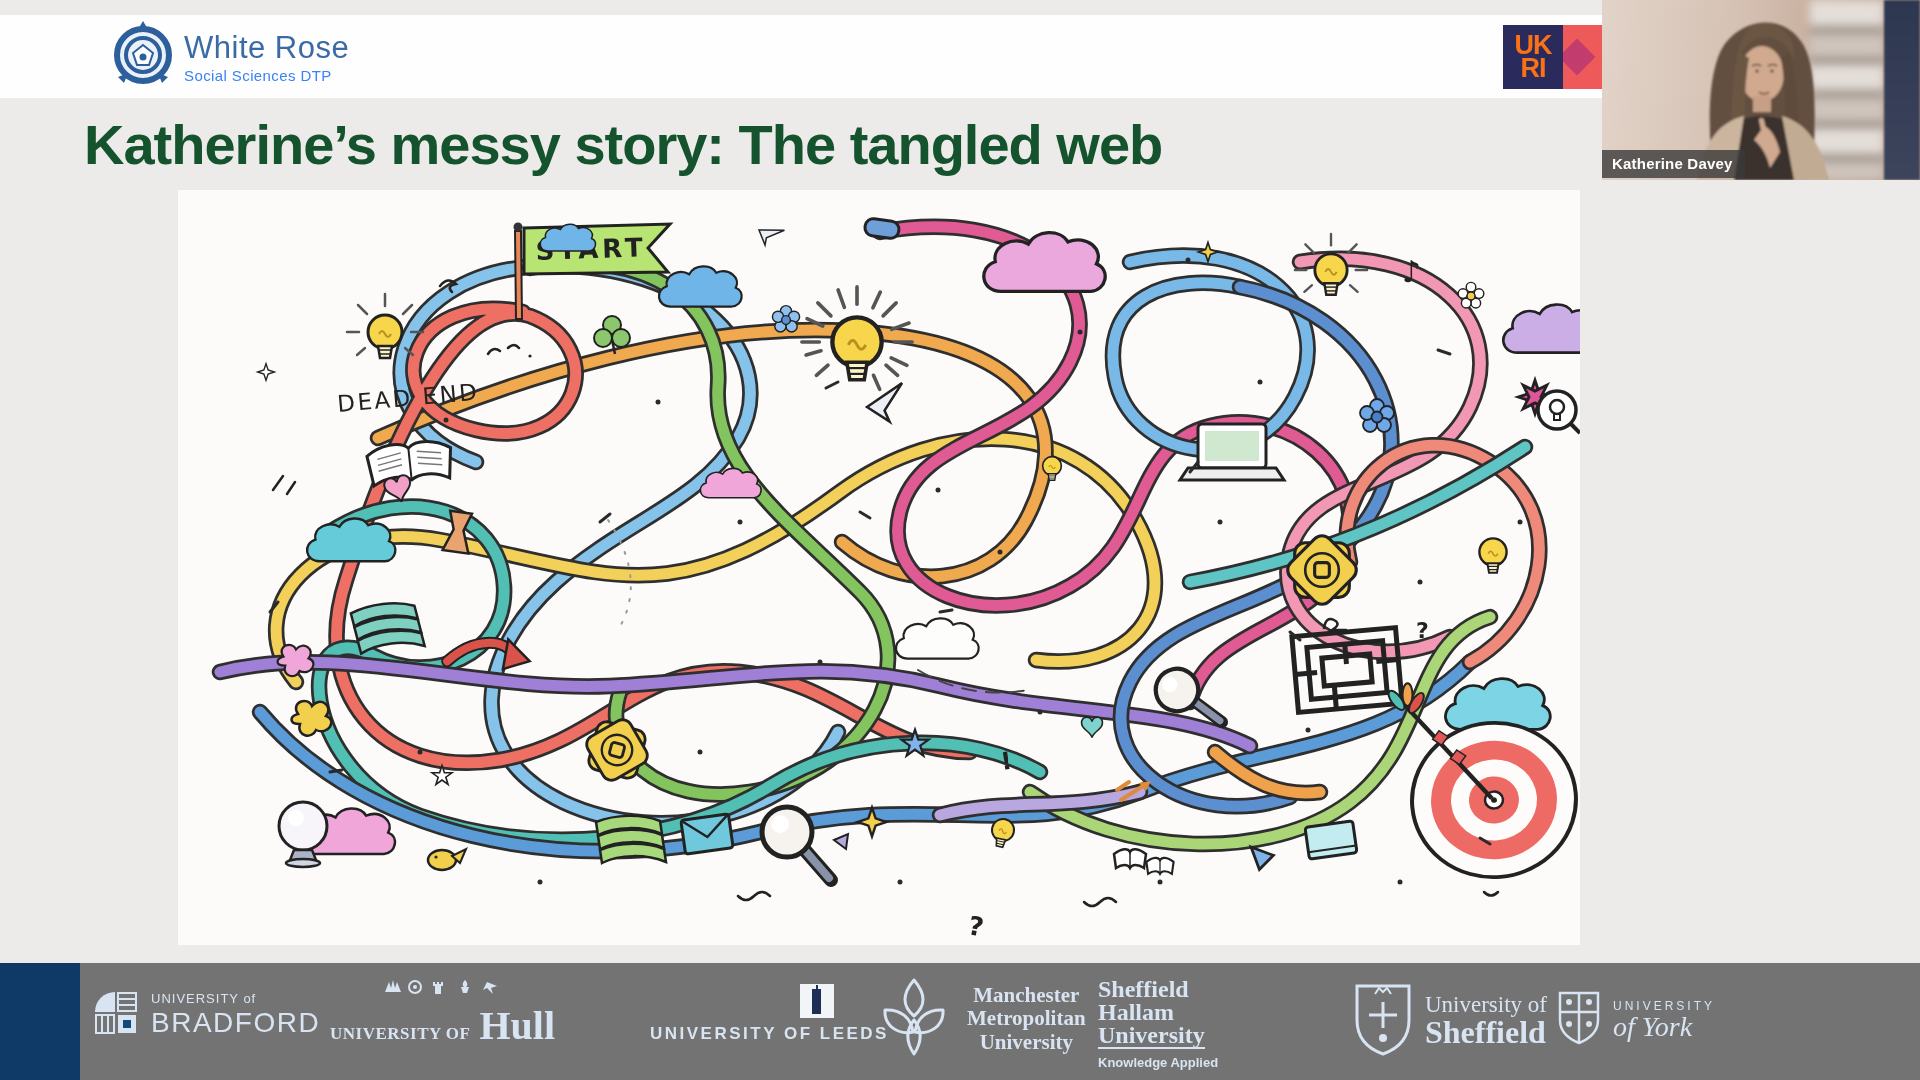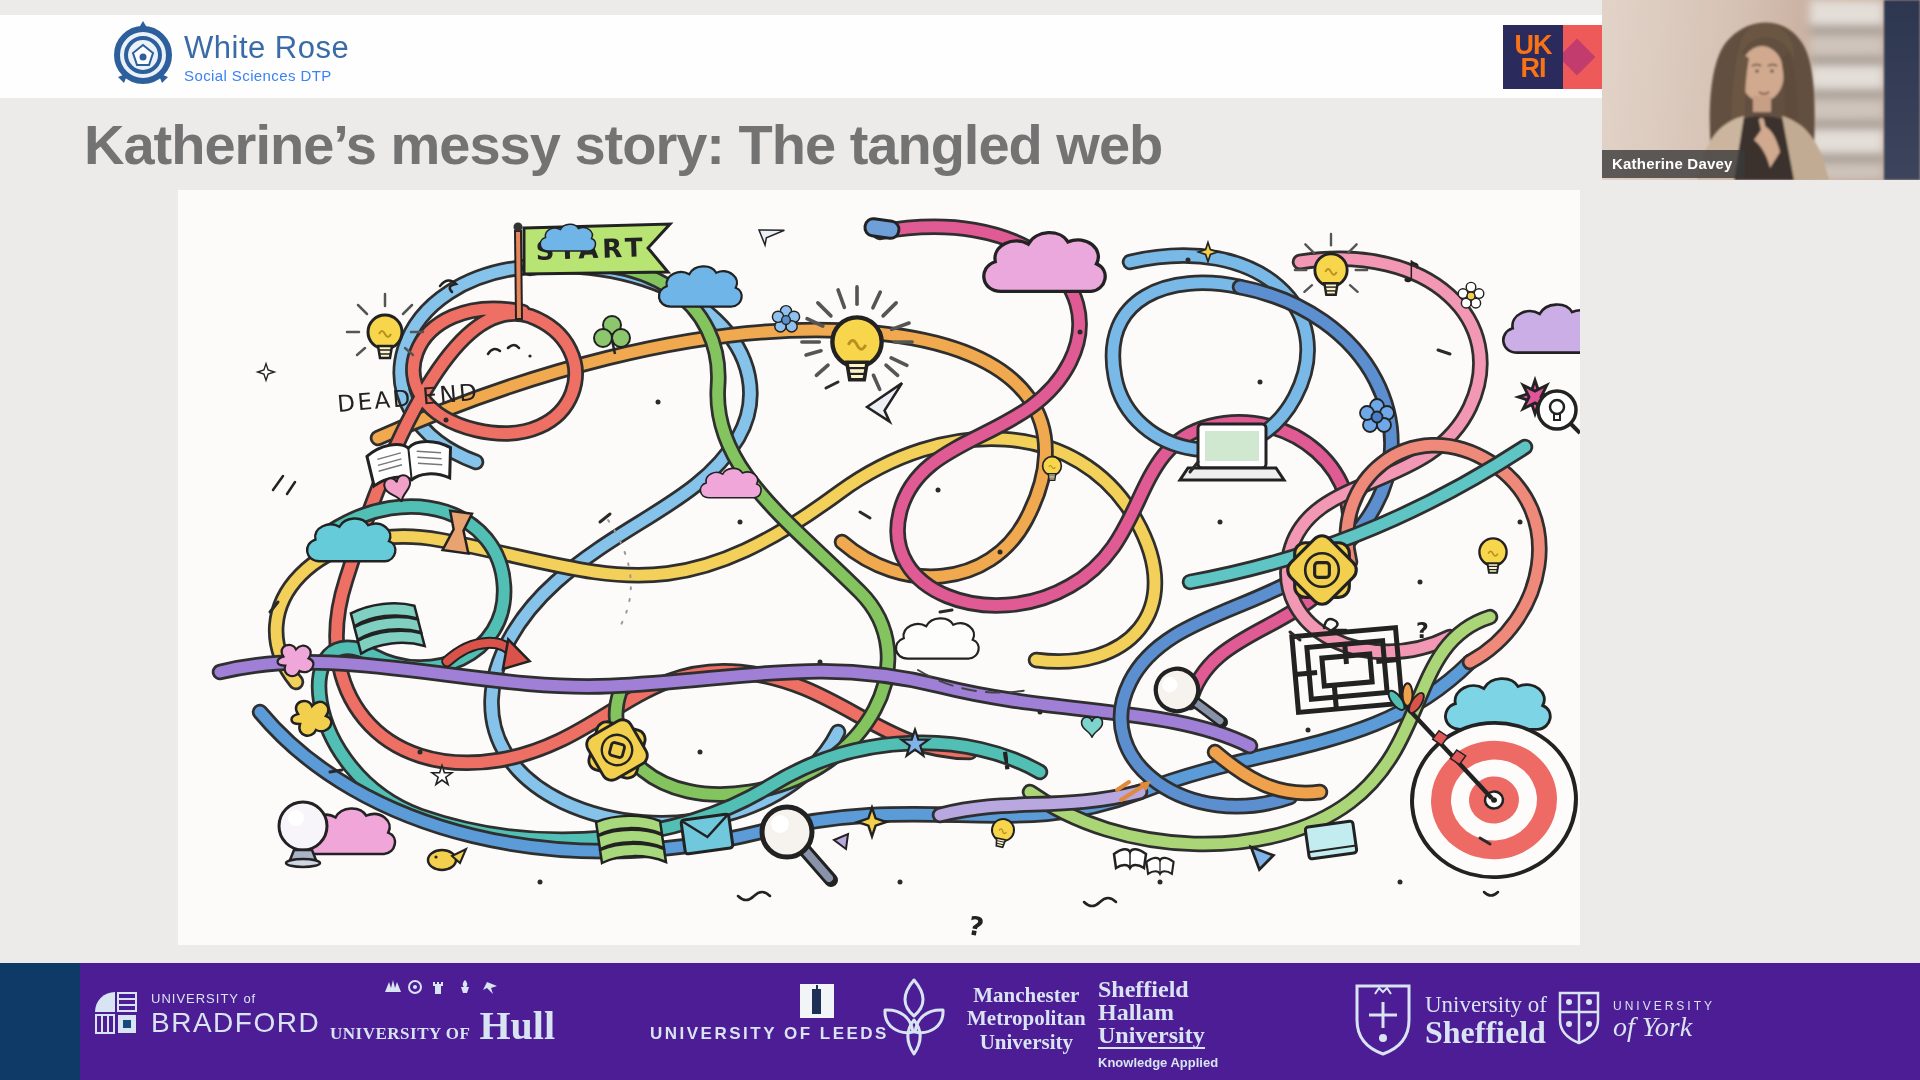--- a/index.html
+++ b/index.html
@@ -13,42 +13,42 @@
   .wr-text .wr-sub{font-size:15px;color:#3b82f6;letter-spacing:.4px;margin-top:1px;}
   .ukri{position:absolute;left:1503px;top:10px;display:flex;}
   .ukri-square{width:60px;height:64px;background:#2b2a5c;color:#f97316;display:flex;flex-direction:column;
                align-items:center;justify-content:center;font-weight:bold;font-size:27px;line-height:.86;
                letter-spacing:-1px;}
   .ukri-red{position:relative;width:39px;height:64px;background:#ee5a5a;overflow:hidden;}
   .ukri-diamond{position:absolute;left:1px;top:19px;width:26px;height:26px;background:#c23d6e;
                 transform:rotate(45deg);}
 
   
-  .title{position:absolute;left:84px;top:112px;font-size:56px;font-weight:bold;color:#737373;
+  .title{position:absolute;left:84px;top:112px;font-size:56px;font-weight:bold;color:#14532d;
          letter-spacing:-1px;margin:0;}
 
   
   .canvas{position:absolute;left:178px;top:190px;width:1402px;height:755px;background:#fcfbf9;}
   .canvas svg{display:block;}
   .o{stroke:#2f2f2f;stroke-width:16.5;fill:none;stroke-linecap:round;}
   .c{stroke-width:11;fill:none;stroke-linecap:round;}
   .doodle-text{font-family:"DejaVu Sans",sans-serif;fill:#222;}
 
   
   .webcam{position:absolute;left:1602px;top:0;width:318px;height:180px;overflow:hidden;background:#c9b2a4;}
   .cam-bg{position:absolute;inset:0;background:linear-gradient(95deg,#e2d3c8 0%,#d6c2b5 40%,#c6ac9b 70%,#bb9f8e 100%);}
   .cam-shelf{position:absolute;left:208px;top:0;width:74px;height:180px;filter:blur(5px);opacity:.95;
     background:repeating-linear-gradient(180deg,#e6e1dc 0 26px,#9d938a 26px 34px,#cfc6be 34px 58px,#8d8279 58px 64px);}
   .cam-dark{position:absolute;left:282px;top:0;width:36px;height:180px;
     background:linear-gradient(180deg,#2e3750,#3c455c);filter:blur(1px);}
   .nameplate{position:absolute;left:0;bottom:2px;background:rgba(58,58,58,.8);color:#fff;
     font-size:15px;font-weight:bold;padding:5px 12px 6px 10px;letter-spacing:.2px;}
 
   
-  .footer{position:absolute;left:0;top:963px;width:1920px;height:117px;background:#4c1d95;color:#d8e4f1;}
+  .footer{position:absolute;left:0;top:963px;width:1920px;height:117px;background:#737373;color:#d8e4f1;}
   .footer-darkleft{position:absolute;left:0;top:0;width:80px;height:117px;background:#0f3a68;}
   .logo{position:absolute;display:flex;align-items:center;gap:12px;}
   .bradford{left:93px;top:27px;}
   .brad-l1{font-size:13px;letter-spacing:1px;}
   .brad-l2{font-size:28px;letter-spacing:1.5px;margin-top:1px;}
   .hull{left:330px;top:15px;flex-direction:column;gap:2px;align-items:center;}
   .hull-words{display:flex;align-items:baseline;gap:9px;font-family:"Liberation Serif",serif;}
   .hull-l1{font-size:17px;font-weight:bold;letter-spacing:.5px;}
   .hull-l2{font-size:40px;font-weight:bold;}
   .leeds-box{position:absolute;left:800px;top:21px;width:34px;height:34px;background:#f2f5f8;}

